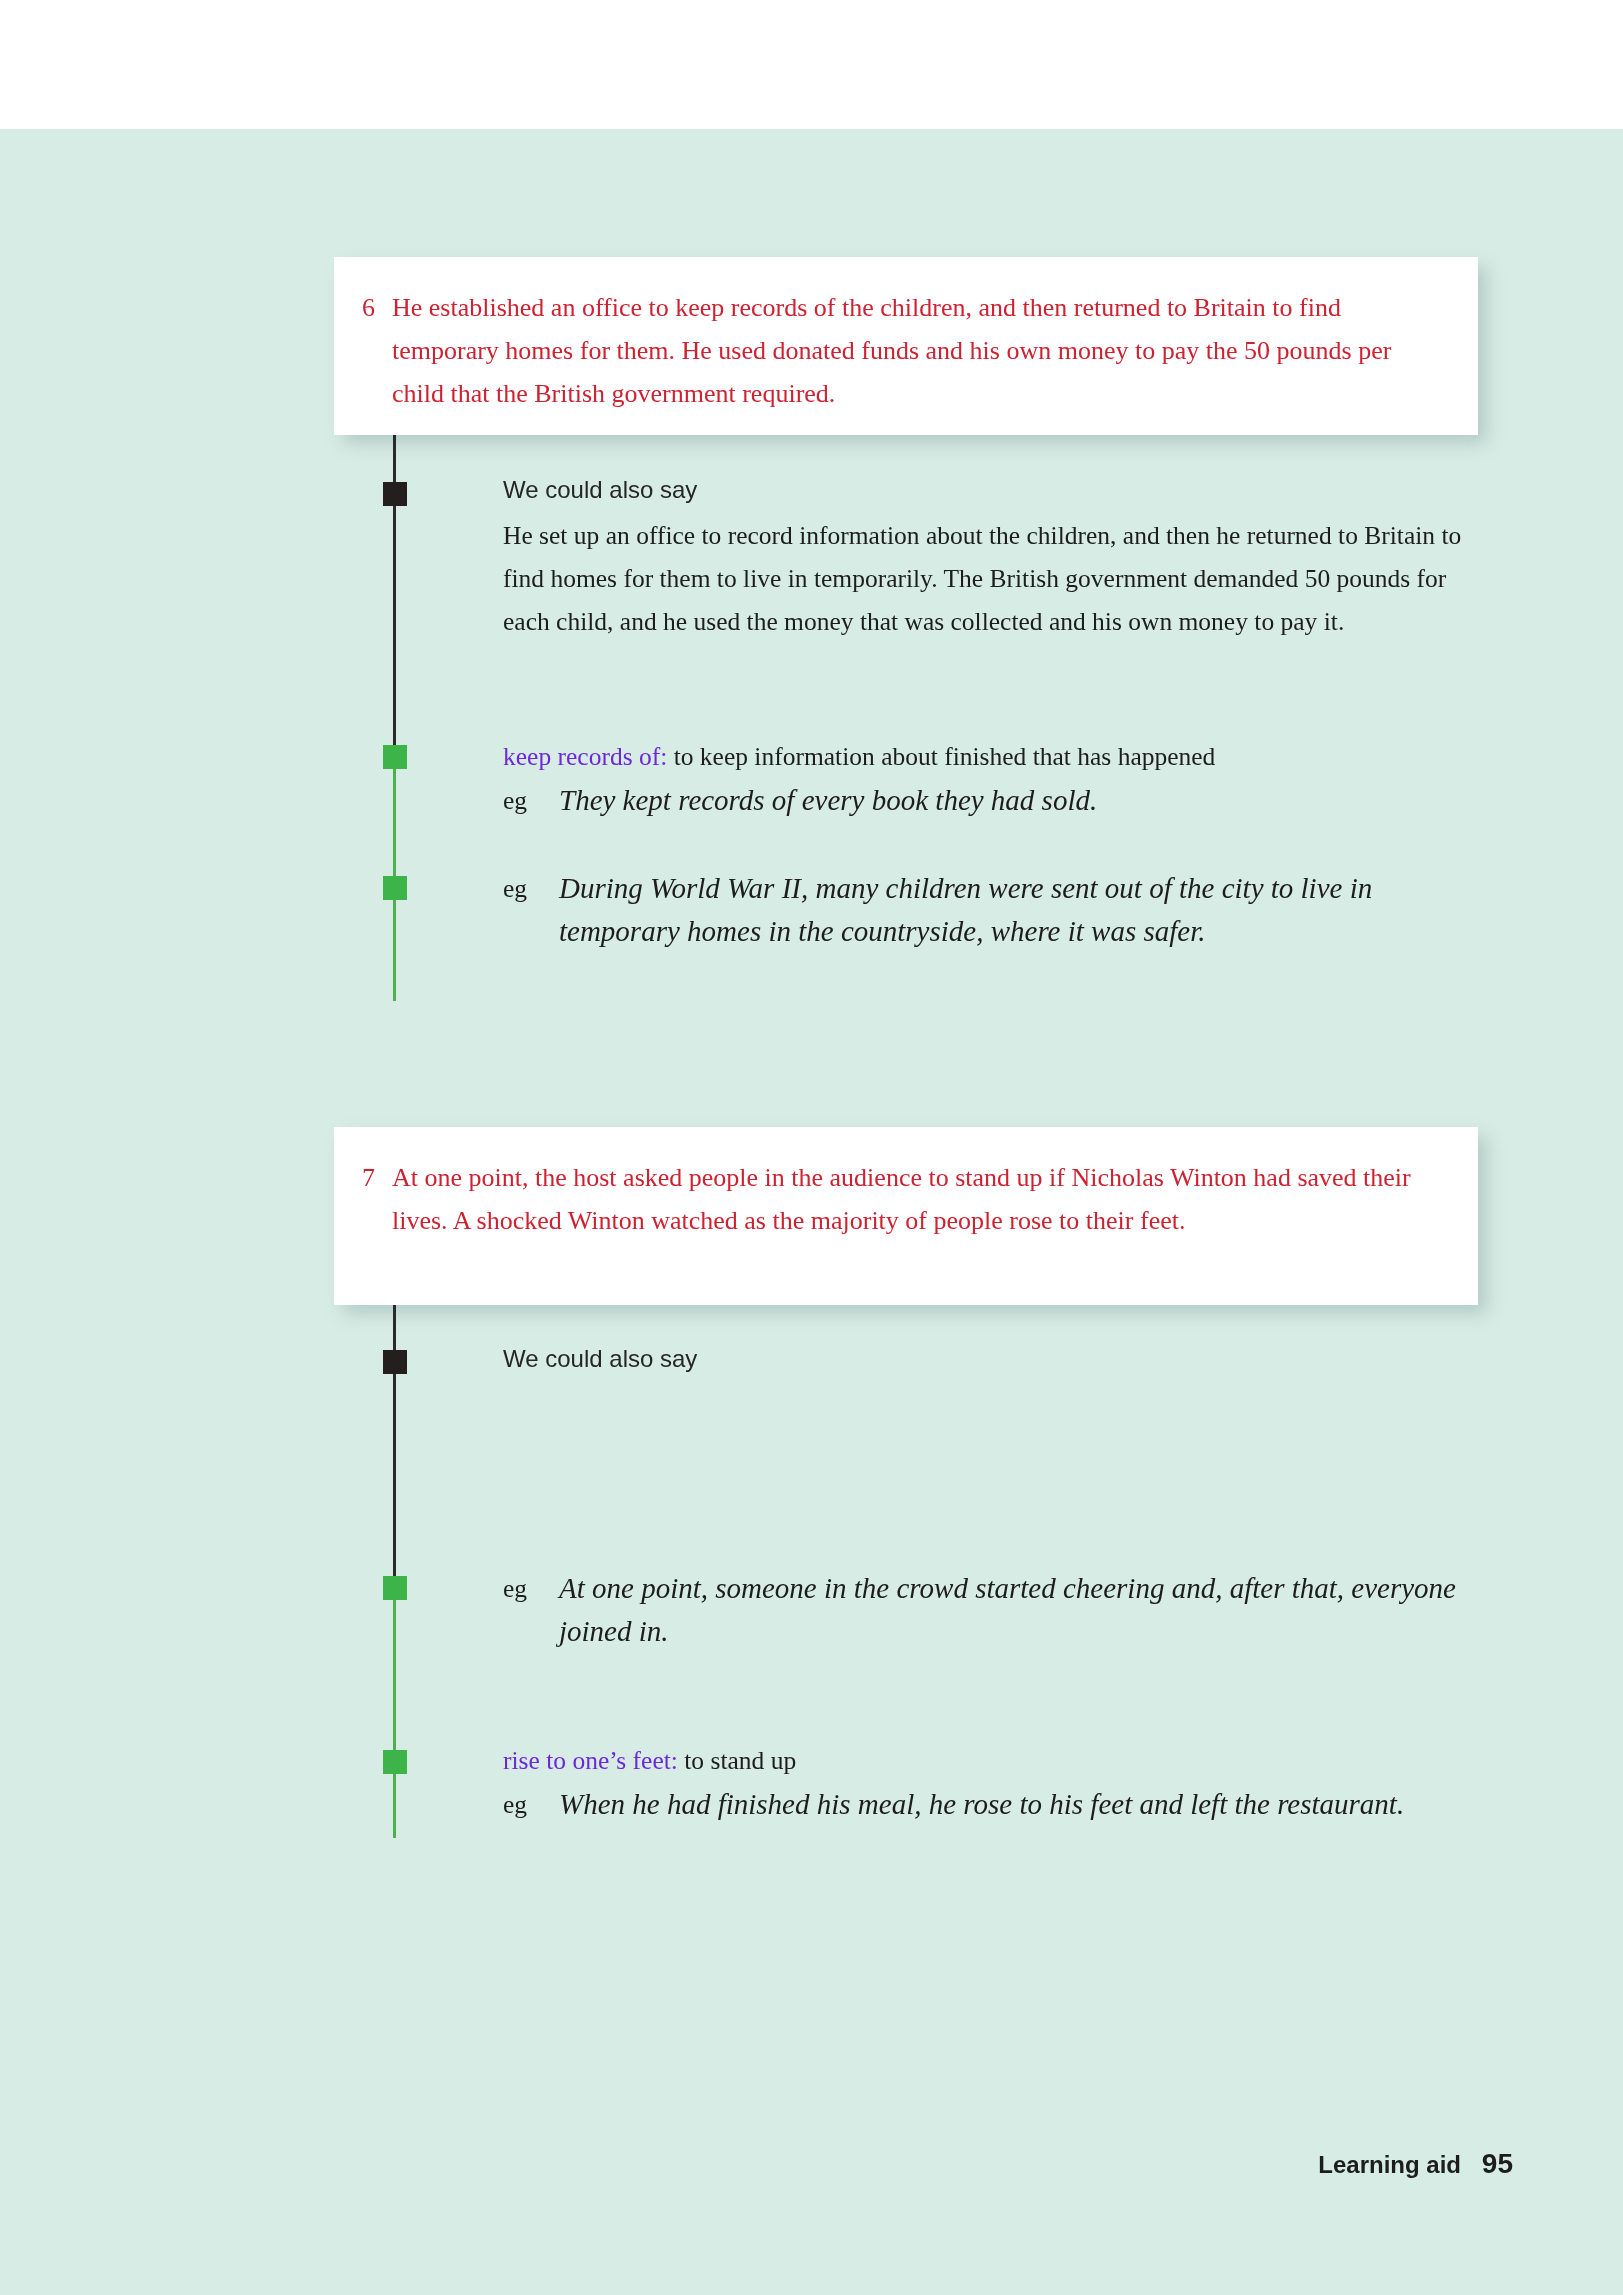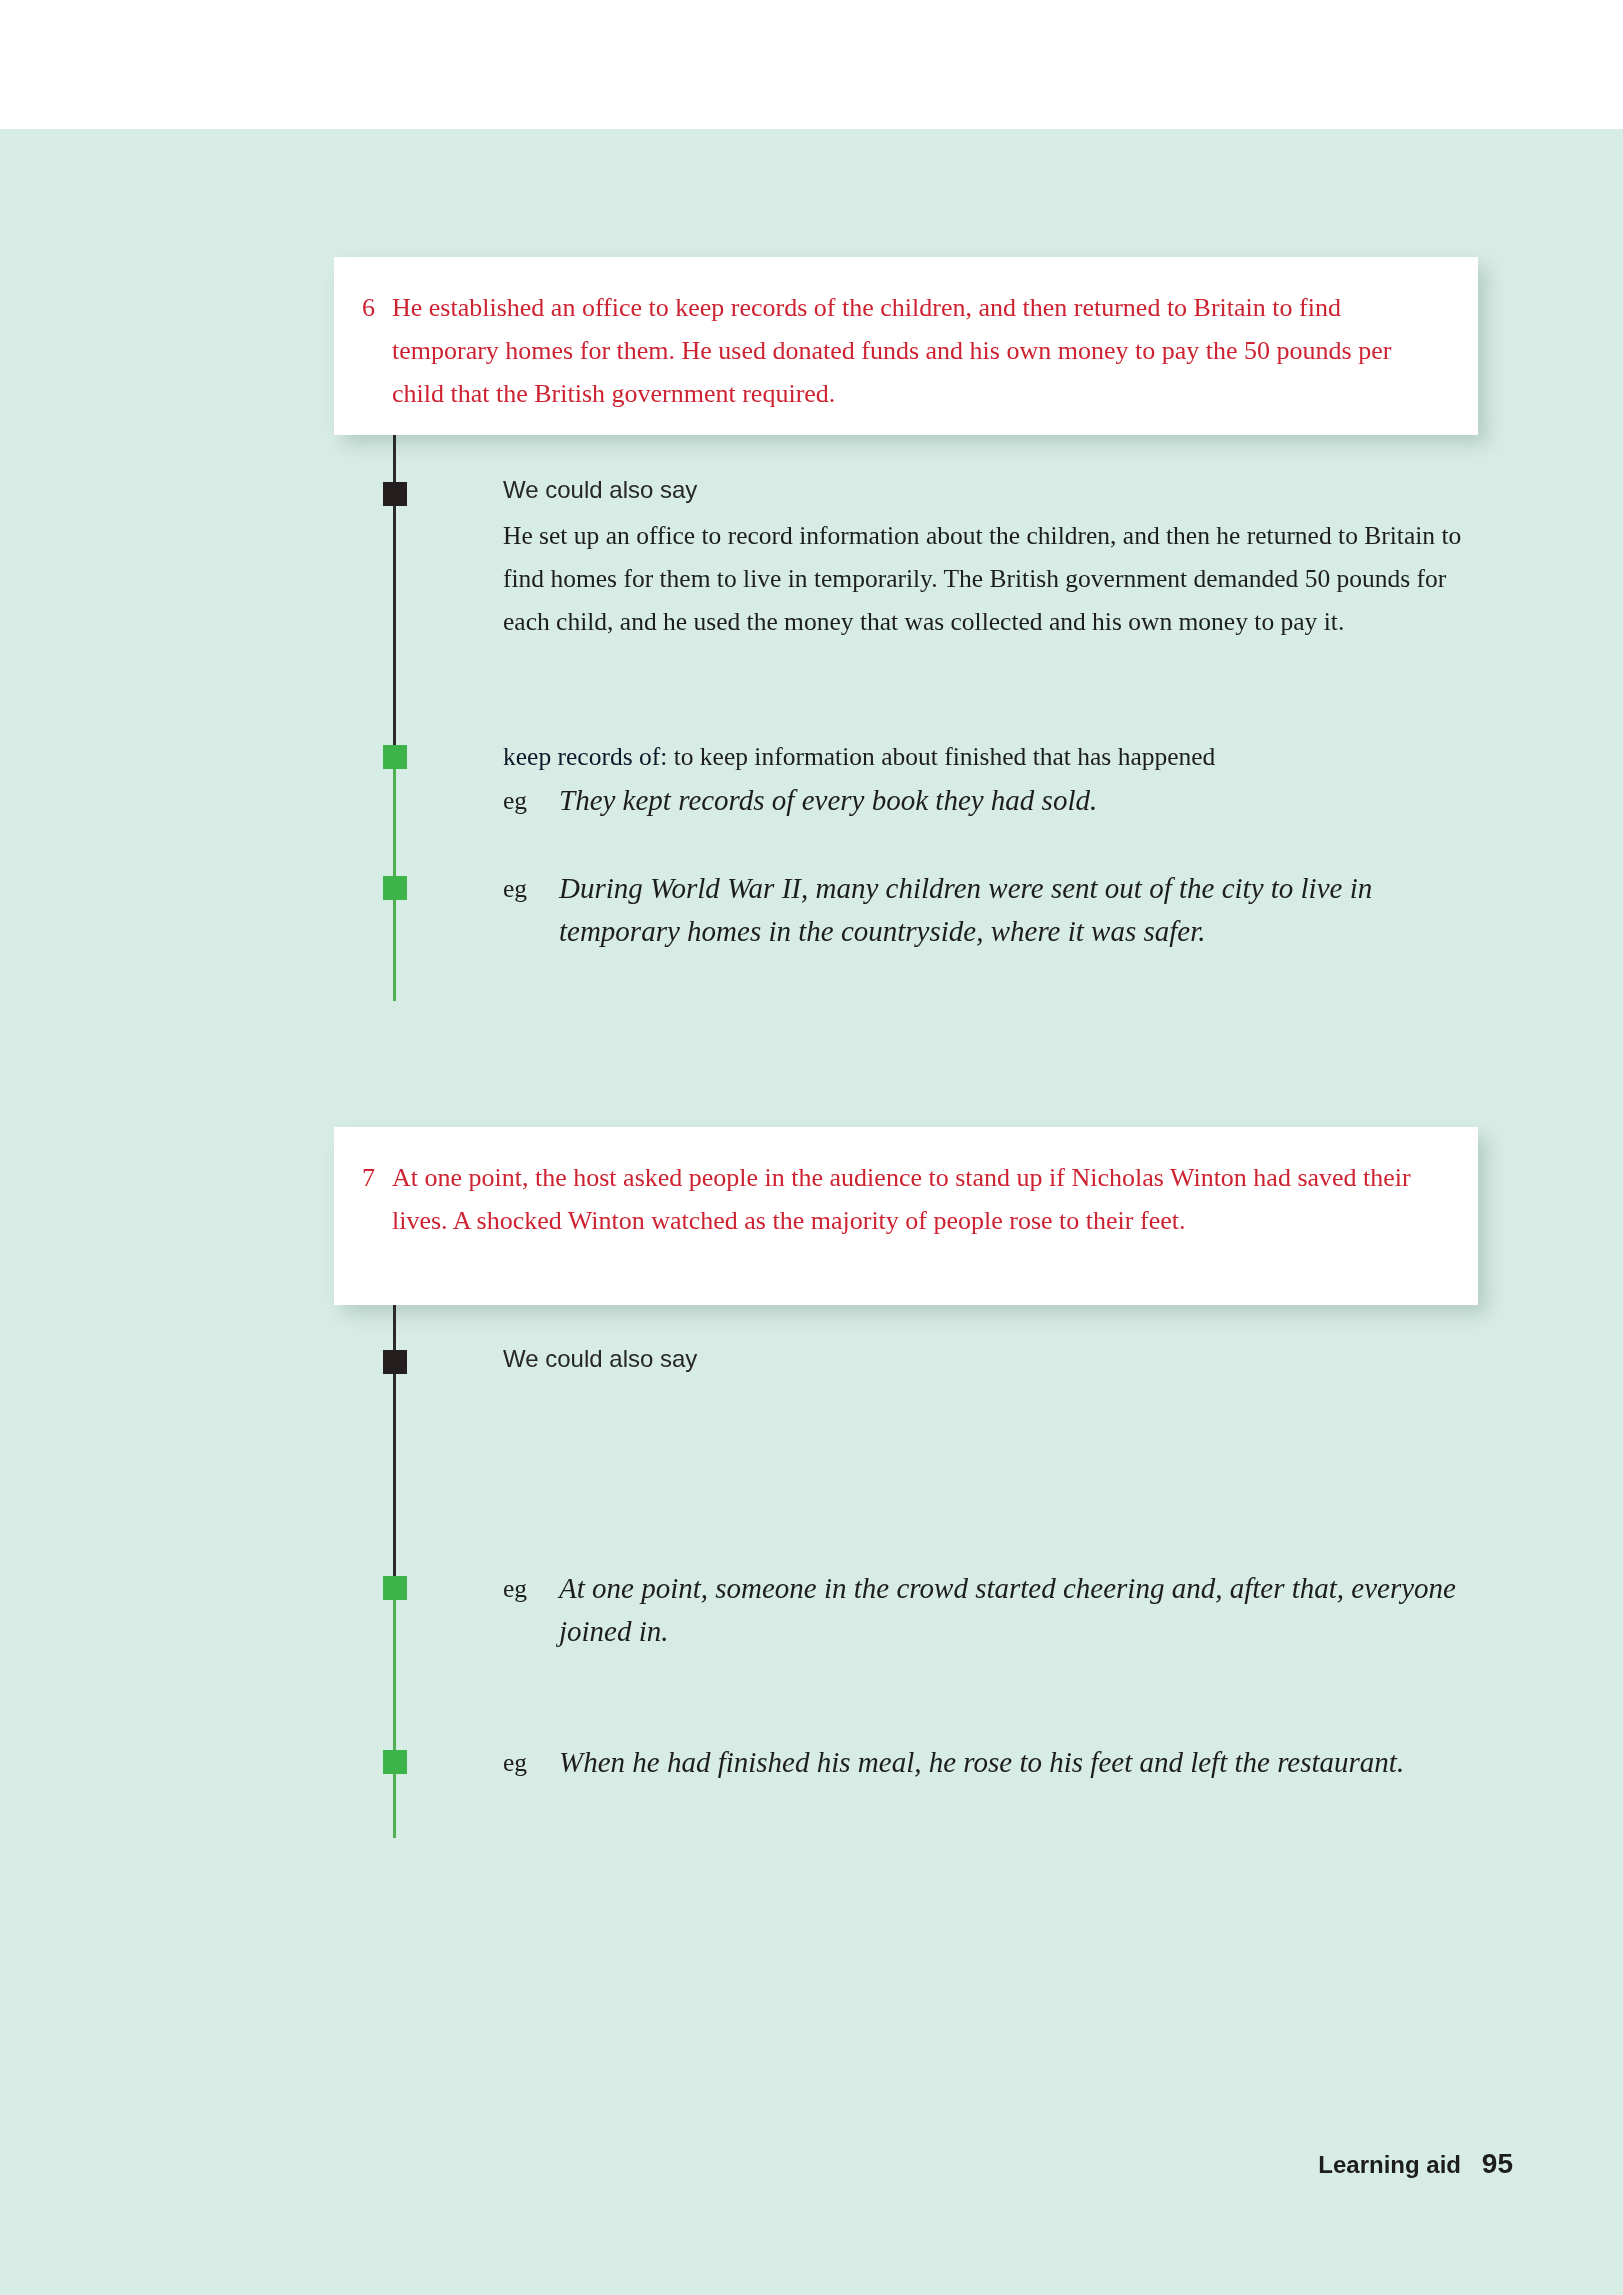--- a/index.html
+++ b/index.html
@@ -103,21 +103,21 @@
   
   .vocab {
     position: absolute;
   }
   .vocab-def {
     font-size: 25.5px;
     line-height: 42px;
     color: #1d1d1d;
   }
   .vocab-term {
-    color: #0f172a;
+    color: #6d28d9;
   }
   .vocab-eg {
     display: flex;
     align-items: flex-start;
     margin-top: 1.3px;
   }
   .eg-label {
     font-size: 25.5px;
     line-height: 43px;
     color: #1d1d1d;
@@ -223,20 +223,24 @@
   </div>
 
   <div class="vocab" style="left:503px; top:1566px; width:975px;">
     <div class="vocab-eg">
       <span class="eg-label">eg</span>
       <span class="eg-text">At one point, someone in the crowd started cheering and, after that, everyone joined in.</span>
     </div>
   </div>
 
   <div class="vocab" style="left:503px; top:1740px; width:975px;">
+    <div class="vocab-def">
+      <span class="vocab-term">rise to one’s feet:</span>
+      <span>to stand up</span>
+    </div>
     <div class="vocab-eg">
       <span class="eg-label">eg</span>
       <span class="eg-text">When he had finished his meal, he rose to his feet and left the restaurant.</span>
     </div>
   </div>
 
   <div id="footer">
     <span id="footer-label">Learning aid</span>
     <span id="footer-page">95</span>
   </div>

